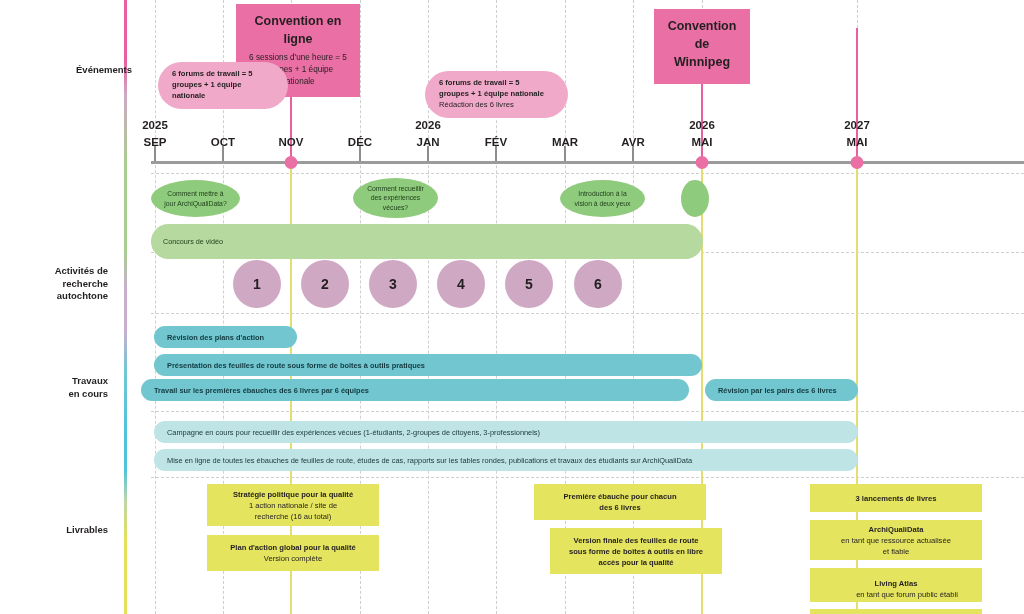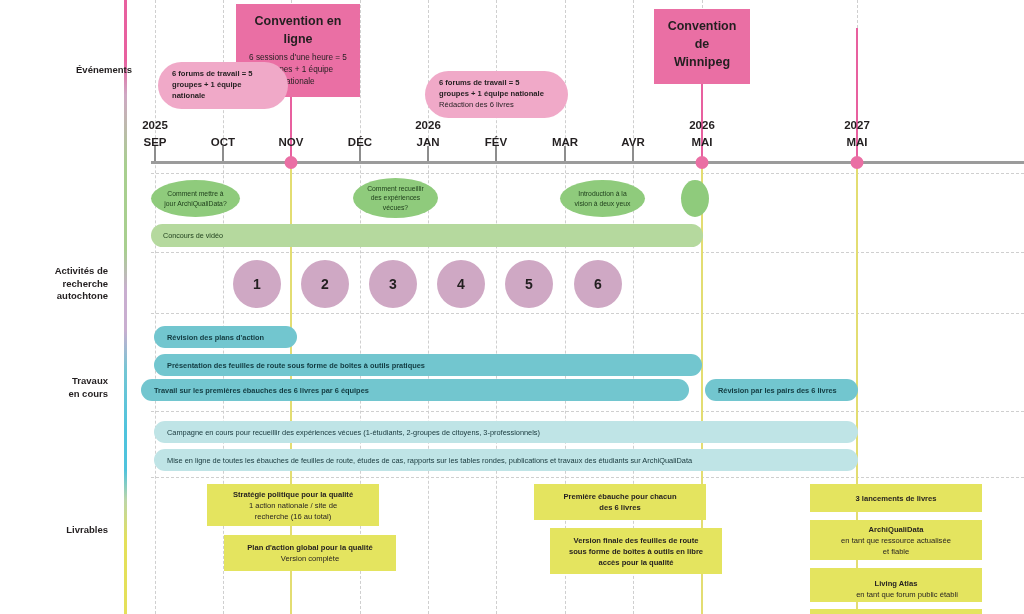--- a/index.html
+++ b/index.html
@@ -224,21 +224,21 @@
       </div>
     <div id="student-layer">
         <div class="stud-pill" style="left: 24px; top: 180px; width: 89px; height: 37px; white-space: pre-line;">Comment mettre à
 jour ArchiQualiData?</div>
         <div class="stud-pill" style="left: 226px; top: 178px; width: 85px; height: 40px; white-space: pre-line;">Comment recueillir
 des expériences
 vécues?</div>
         <div class="stud-pill" style="left: 433px; top: 180px; width: 85px; height: 37px; white-space: pre-line;">Introduction à la
 vision à deux yeux</div>
         <div class="stud-pill" style="left: 554px; top: 180px; width: 28px; height: 37px; white-space: pre-line;"></div>
-        <div class="stud-bar" style="left: 24px; top: 224px; width: 552px; height: 23px;">Concours de vidéo</div>
+        <div class="stud-bar" style="left: 24px; top: 224px; width: 552px; height: 35px;">Concours de vidéo</div>
       </div>
     <div id="circles-layer">
         <div class="circ" style="left: 106px; top: 260px;">1</div>
         <div class="circ" style="left: 174px; top: 260px;">2</div>
         <div class="circ" style="left: 242px; top: 260px;">3</div>
         <div class="circ" style="left: 310px; top: 260px;">4</div>
         <div class="circ" style="left: 378px; top: 260px;">5</div>
         <div class="circ" style="left: 447px; top: 260px;">6</div>
       </div>
     <div id="work-layer">
@@ -248,21 +248,21 @@
         <div class="work-bar" style="left: 578px; top: 379px; width: 153px; height: 22px;">Révision par les pairs des 6 livres</div>
         <div class="work-bar light" style="left: 27px; top: 421px; width: 704px; height: 22px;">Campagne en cours pour recueillir des expériences vécues (1-étudiants, 2-groupes de citoyens, 3-professionnels)</div>
         <div class="work-bar light" style="left: 27px; top: 449px; width: 704px; height: 22px;">Mise en ligne de toutes les ébauches de feuilles de route, études de cas, rapports sur les tables rondes, publications et travaux des étudiants sur ArchiQualiData</div>
       </div>
     <div id="deliverables-layer">
         <div class="del-box" style="left: 80px; top: 484px; width: 172px; height: 42px;">
           <div class="b" style="white-space: pre-line;">Stratégie politique pour la qualité</div>
           <div style="white-space: pre-line;">1 action nationale / site de
 recherche (16 au total)</div>
         </div>
-        <div class="del-box" style="left: 80px; top: 535px; width: 172px; height: 36px; margin-left: 17px;">
+        <div class="del-box" style="left: 80px; top: 535px; width: 172px; height: 36px;">
           <div class="b" style="white-space: pre-line;">Plan d'action global pour la qualité</div>
           <div style="white-space: pre-line;">Version complète</div>
         </div>
         <div class="del-box" style="left: 407px; top: 484px; width: 172px; height: 36px;">
           <div class="b" style="white-space: pre-line;">Première ébauche pour chacun
 des 6 livres</div>
         </div>
         <div class="del-box" style="left: 407px; top: 528px; width: 172px; height: 46px; margin-left: 16px;">
           <div class="b" style="white-space: pre-line;">Version finale des feuilles de route
 sous forme de boîtes à outils en libre

